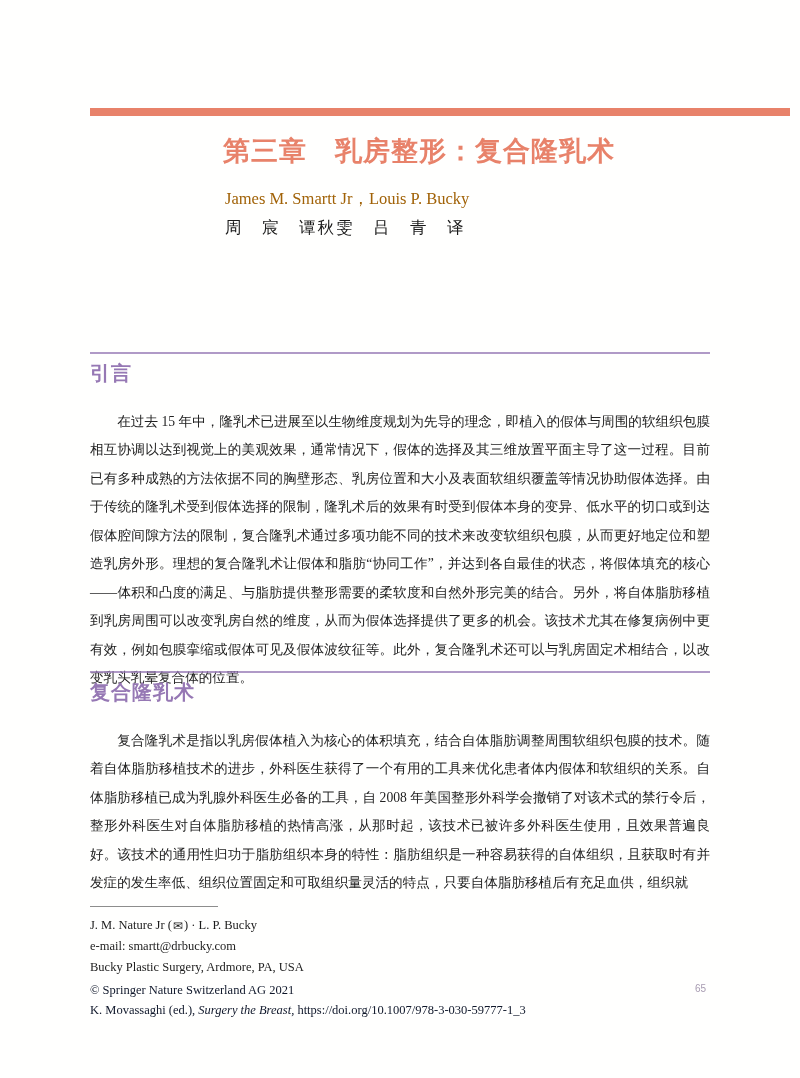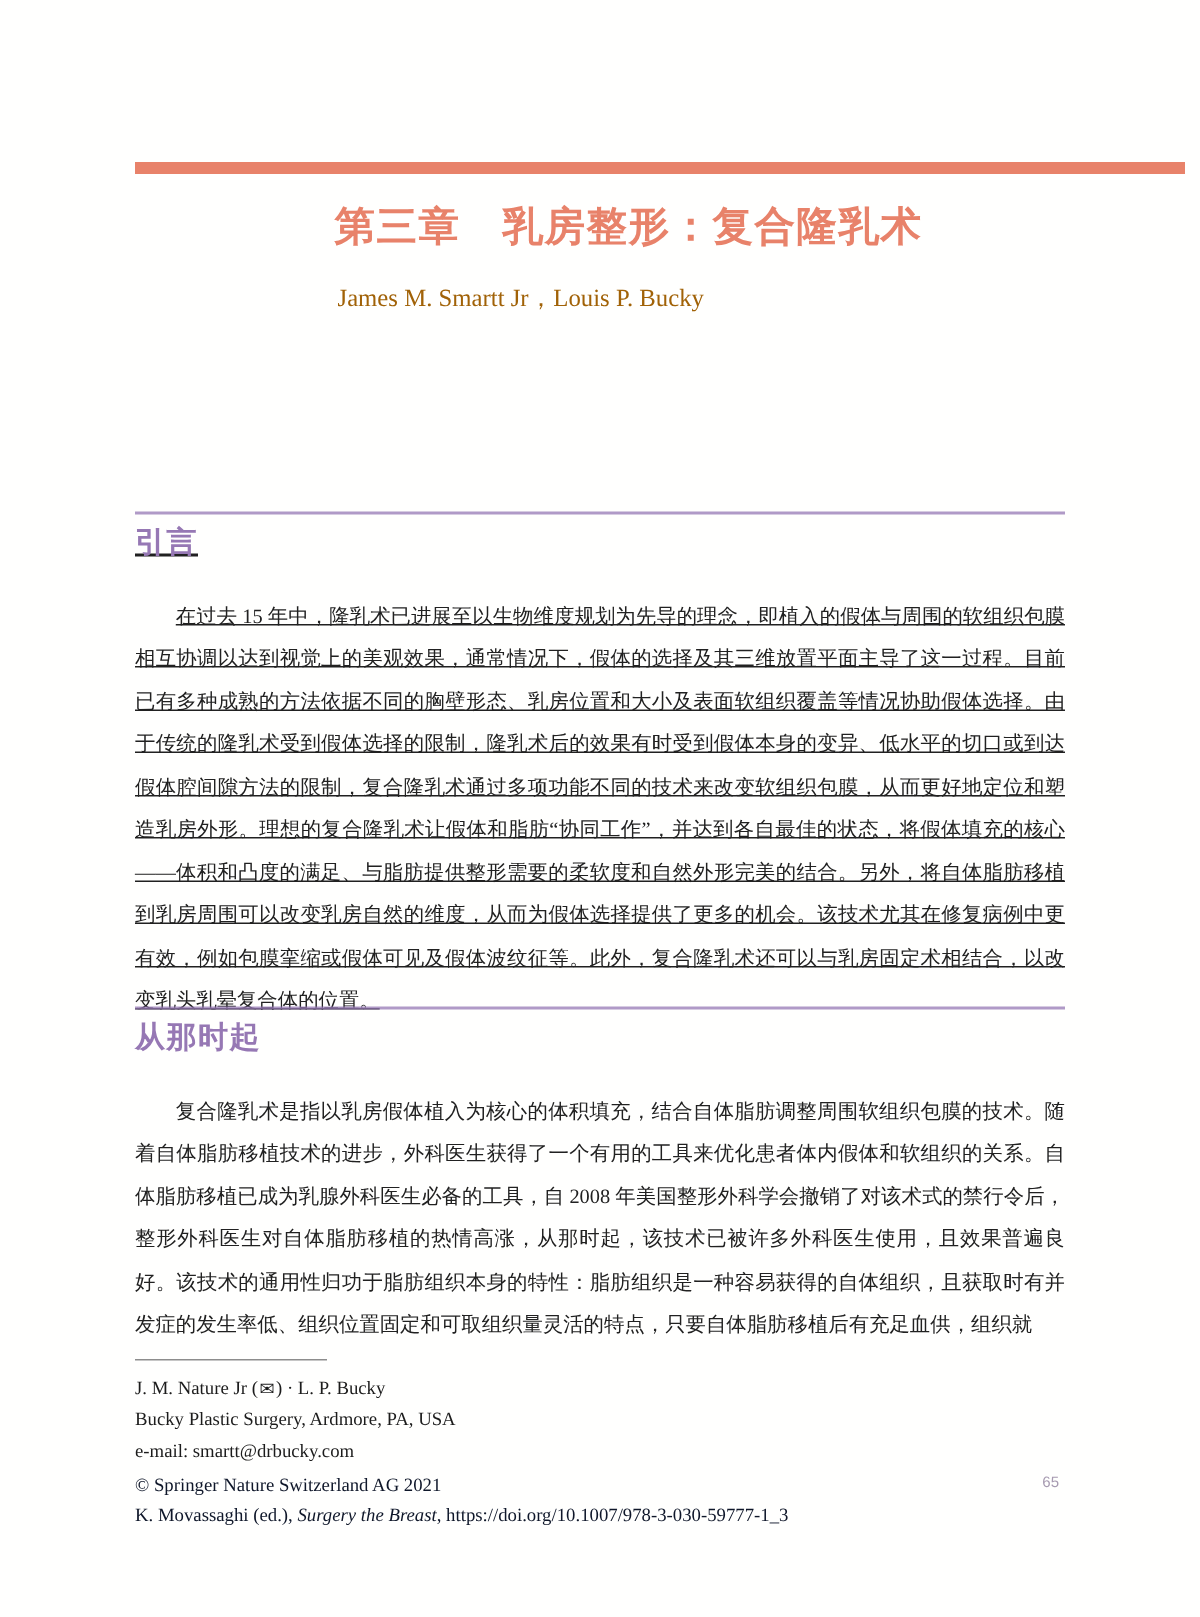--- a/index.html
+++ b/index.html
@@ -30,21 +30,21 @@
   .authors-line{
     position:absolute;left:225px;top:188px;
     font-size:16.5px;color:#a16207;white-space:nowrap;
   }
   .translators-line{
     position:absolute;left:225px;top:217px;
     font-size:16.5px;color:#1a1a1a;letter-spacing:2px;white-space:nowrap;
   }
 
   .sec{position:absolute;left:90px;width:620px;}
-  .sec-1{top:341px;text-decoration:underline;}
+  .sec-1{top:352px;}
   .sec-2{top:671px;}
   .sec-rule{height:2px;background:var(--accent-purple);opacity:.75;}
   .sec h2{
     margin-top:6px;
     font-family:"Liberation Sans","DejaVu Sans",sans-serif;
     font-weight:600;font-size:20px;line-height:26px;
     color:var(--accent-purple);letter-spacing:1px;
   }
   .sec p{
     margin-top:22px;
@@ -71,40 +71,41 @@
 <body>
 
 <div class="page">
 
   <div class="top-bar"></div>
 
   <h1 class="chapter-title">第三章　乳房整形：复合隆乳术</h1>
 
   <div class="authors-line">James M. Smartt Jr，Louis P. Bucky</div>
 
+  <div class="translators-line">周　宸　谭秋雯　吕　青　译</div>
 
   <section class="sec sec-1">
     <div class="sec-rule"></div>
     <h2>引言</h2>
     <p>在过去 15 年中，隆乳术已进展至以生物维度规划为先导的理念，即植入的假体与周围的软组织包膜相互协调以达到视觉上的美观效果，通常情况下，假体的选择及其三维放置平面主导了这一过程。目前已有多种成熟的方法依据不同的胸壁形态、乳房位置和大小及表面软组织覆盖等情况协助假体选择。由于传统的隆乳术受到假体选择的限制，隆乳术后的效果有时受到假体本身的变异、低水平的切口或到达假体腔间隙方法的限制，复合隆乳术通过多项功能不同的技术来改变软组织包膜，从而更好地定位和塑造乳房外形。理想的复合隆乳术让假体和脂肪“协同工作”，并达到各自最佳的状态，将假体填充的核心——体积和凸度的满足、与脂肪提供整形需要的柔软度和自然外形完美的结合。另外，将自体脂肪移植到乳房周围可以改变乳房自然的维度，从而为假体选择提供了更多的机会。该技术尤其在修复病例中更有效，例如包膜挛缩或假体可见及假体波纹征等。此外，复合隆乳术还可以与乳房固定术相结合，以改变乳头乳晕复合体的位置。</p>
   </section>
 
   <section class="sec sec-2">
     <div class="sec-rule"></div>
-    <h2>从那时起</h2>
+    <h2>复合隆乳术</h2>
     <p>复合隆乳术是指以乳房假体植入为核心的体积填充，结合自体脂肪调整周围软组织包膜的技术。随着自体脂肪移植技术的进步，外科医生获得了一个有用的工具来优化患者体内假体和软组织的关系。自体脂肪移植已成为乳腺外科医生必备的工具，自 2008 年美国整形外科学会撤销了对该术式的禁行令后，整形外科医生对自体脂肪移植的热情高涨，从那时起，该技术已被许多外科医生使用，且效果普遍良好。该技术的通用性归功于脂肪组织本身的特性：脂肪组织是一种容易获得的自体组织，且获取时有并发症的发生率低、组织位置固定和可取组织量灵活的特点，只要自体脂肪移植后有充足血供，组织就</p>
   </section>
 
   <div class="footnote">
     <div class="fn-rule"></div>
     <div class="fn-line">
       <span>J. M. Nature Jr (</span><span class="envelope">✉</span><span>) · L. P. Bucky</span>
     </div>
+    <div class="fn-line">e-mail: smartt@drbucky.com</div>
     <div class="fn-line">Bucky Plastic Surgery, Ardmore, PA, USA</div>
-    <div class="fn-line">e-mail: smartt@drbucky.com</div>
   </div>
 
   <div class="imprint">
     <div>© Springer Nature Switzerland AG 2021</div>
     <div>
       <span>K. Movassaghi (ed.), </span><span class="book-title">Surgery the Breast</span><span>, https://doi.org/10.1007/978-3-030-59777-1_3</span>
     </div>
   </div>
 
   <div class="page-num">65</div>

